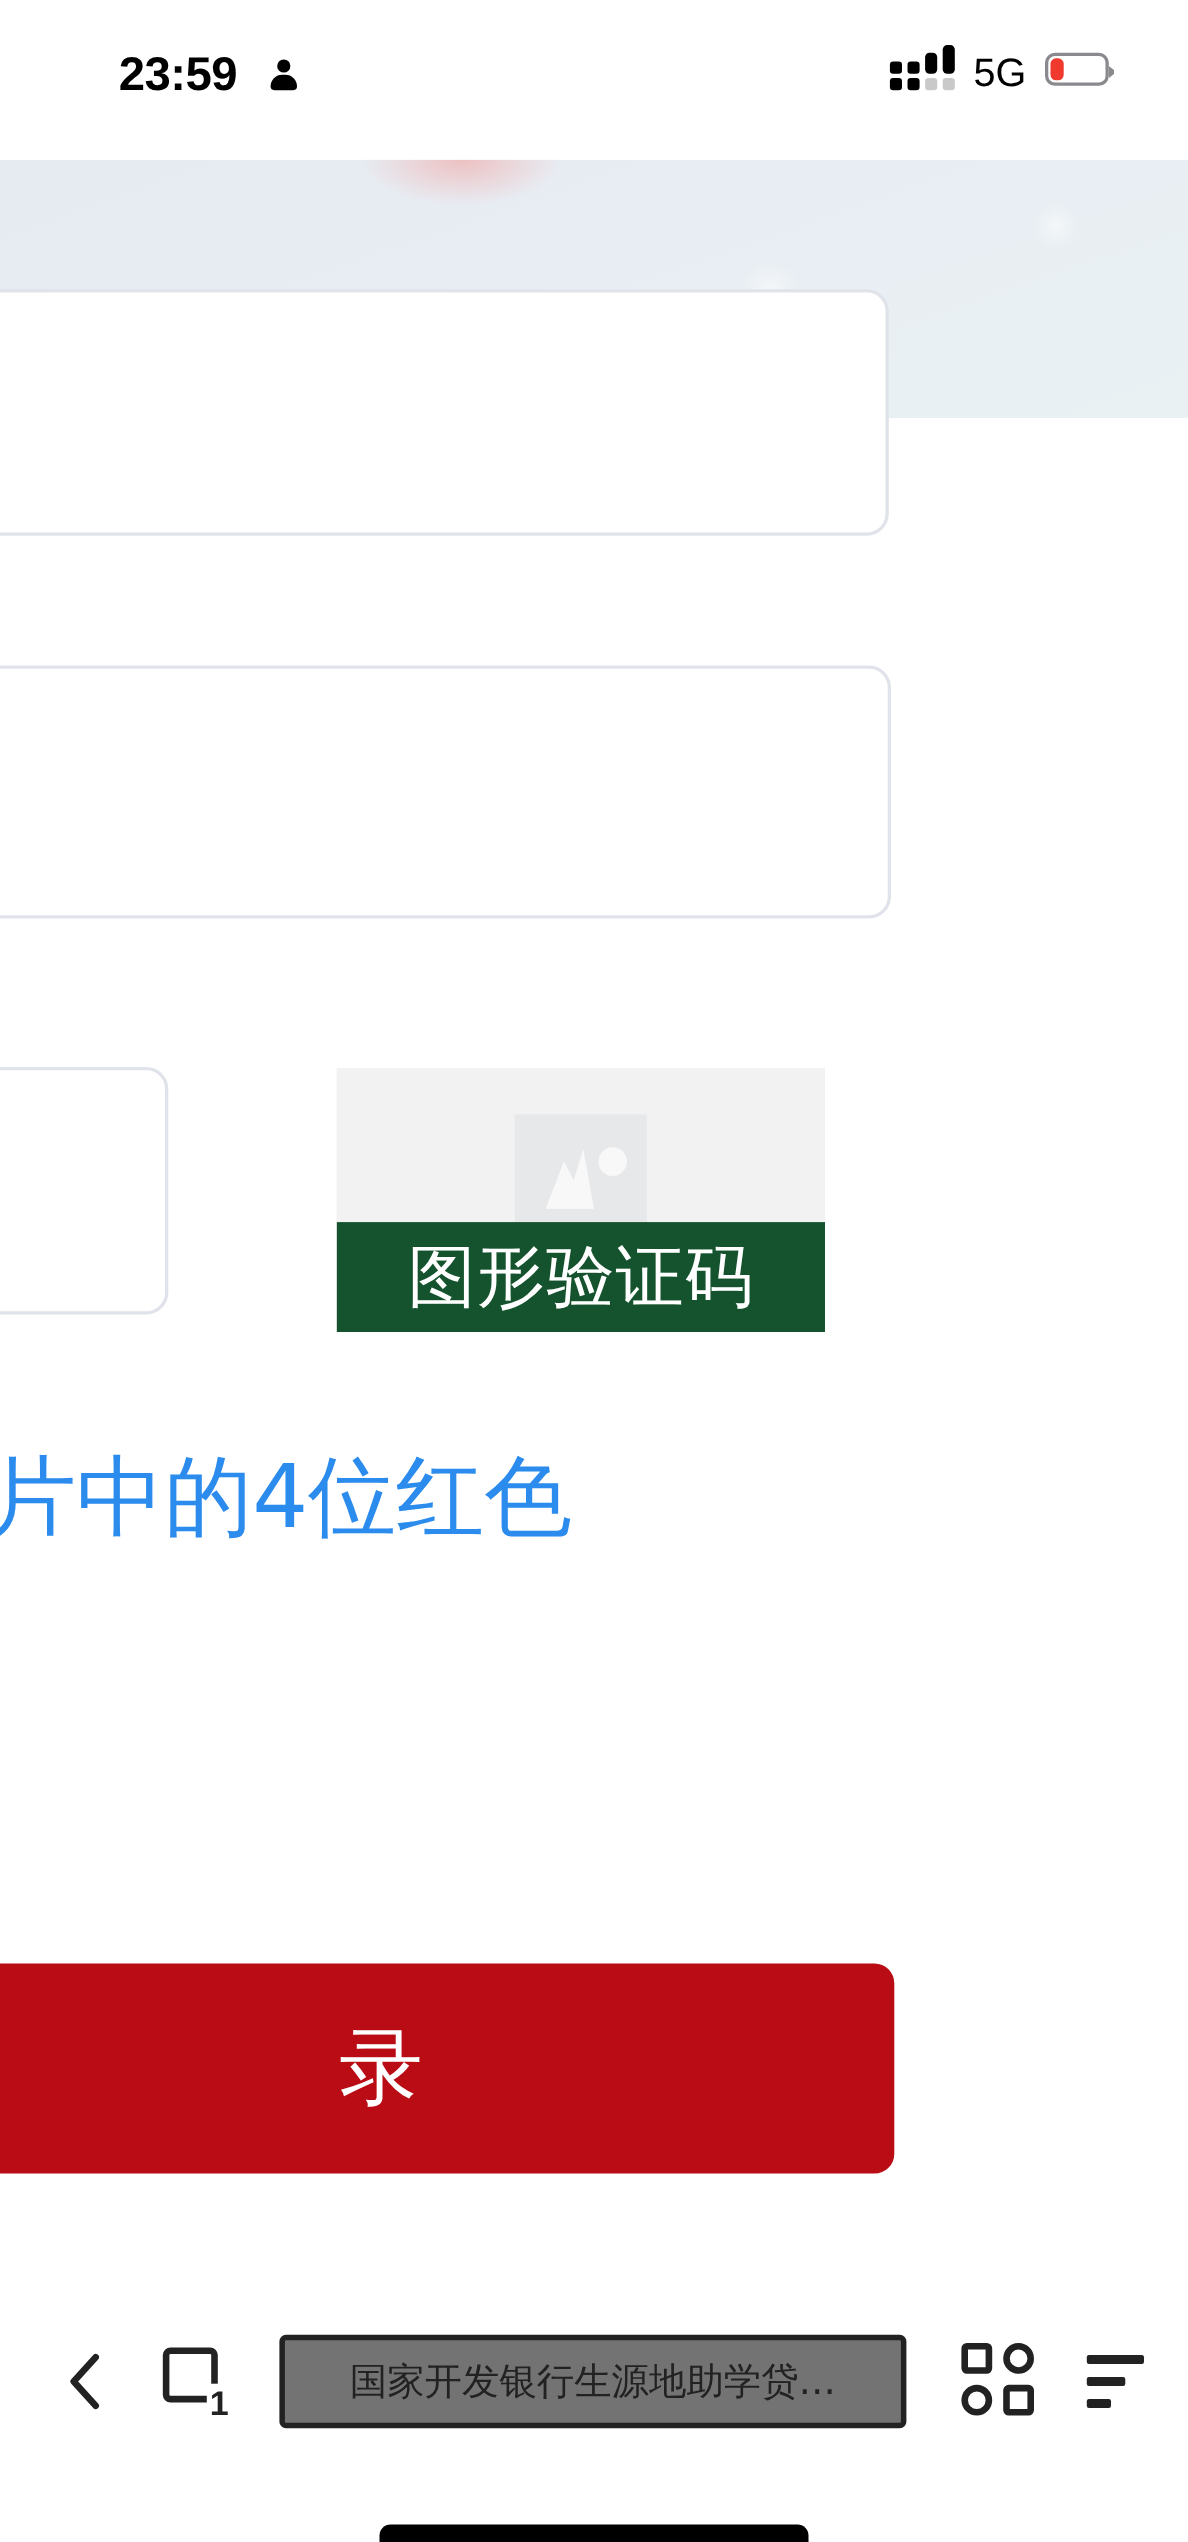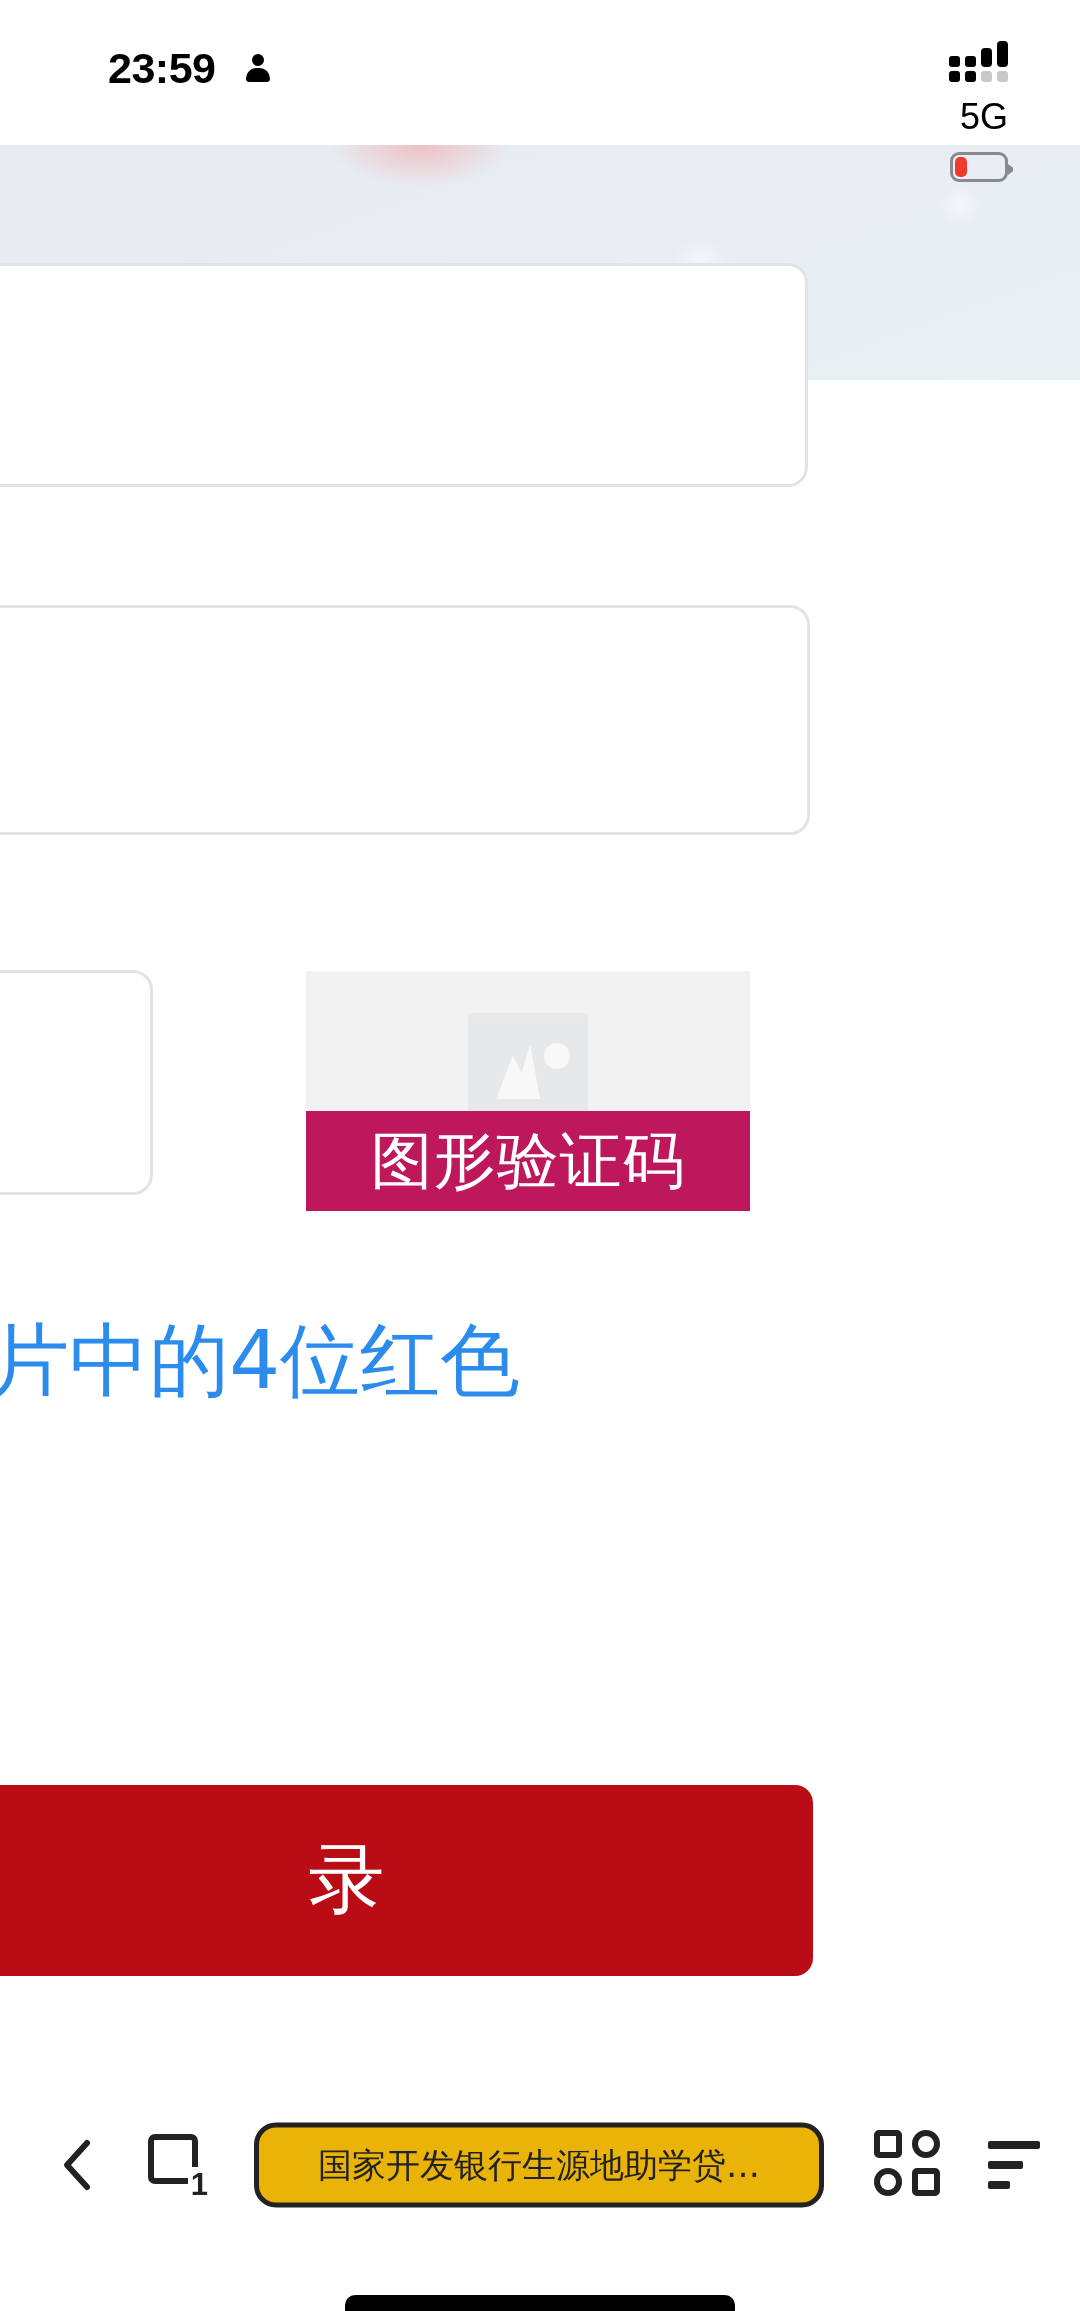--- a/index.html
+++ b/index.html
@@ -62,23 +62,22 @@
     width: 24px; height: 14px;
     border-radius: 12px 12px 4px 4px;
     background: #000;
   }
 
   .status-right {
     position: absolute;
     right: 72px;
     top: 48px;
     display: flex;
-    align-items: flex-end;
+    align-items: flex-start;
     gap: 17px;
-    flex-direction: column;
   }
   
   .signal {
     display: flex;
     align-items: flex-end;
     gap: 5px;
     height: 34px;
   }
   .sig-col {
     display: flex;
@@ -222,21 +221,21 @@
     width: 26px; height: 26px;
     border-radius: 50%;
     background: #fafafa;
   }
   .captcha-alt-band {
     position: absolute;
     left: 0;
     bottom: 0;
     width: 100%;
     height: 100px;
-    background: #be185d;
+    background: #14532d;
     display: flex;
     align-items: center;
     justify-content: center;
   }
   .captcha-alt-text {
     color: #ffffff;
     font-size: 62px;
     line-height: 1;
     font-family: "DejaVu Sans", sans-serif;
     letter-spacing: 1px;
@@ -327,26 +326,26 @@
   }
 
   .url-pill {
     position: absolute;
     left: 254px;
     top: 50%;
     transform: translateY(-50%);
     width: 570px;
     height: 85px;
     border: 5px solid #222;
-    border-radius: 22px;
+    border-radius: 6px;
     box-sizing: border-box;
     display: flex;
     align-items: center;
     justify-content: center;
-    background: #eab308;
+    background: #737373;
   }
   .url-pill-text {
     font-size: 34px;
     color: #222;
     font-family: "DejaVu Sans", sans-serif;
     white-space: nowrap;
     overflow: hidden;
     max-width: 94%;
   }
 

